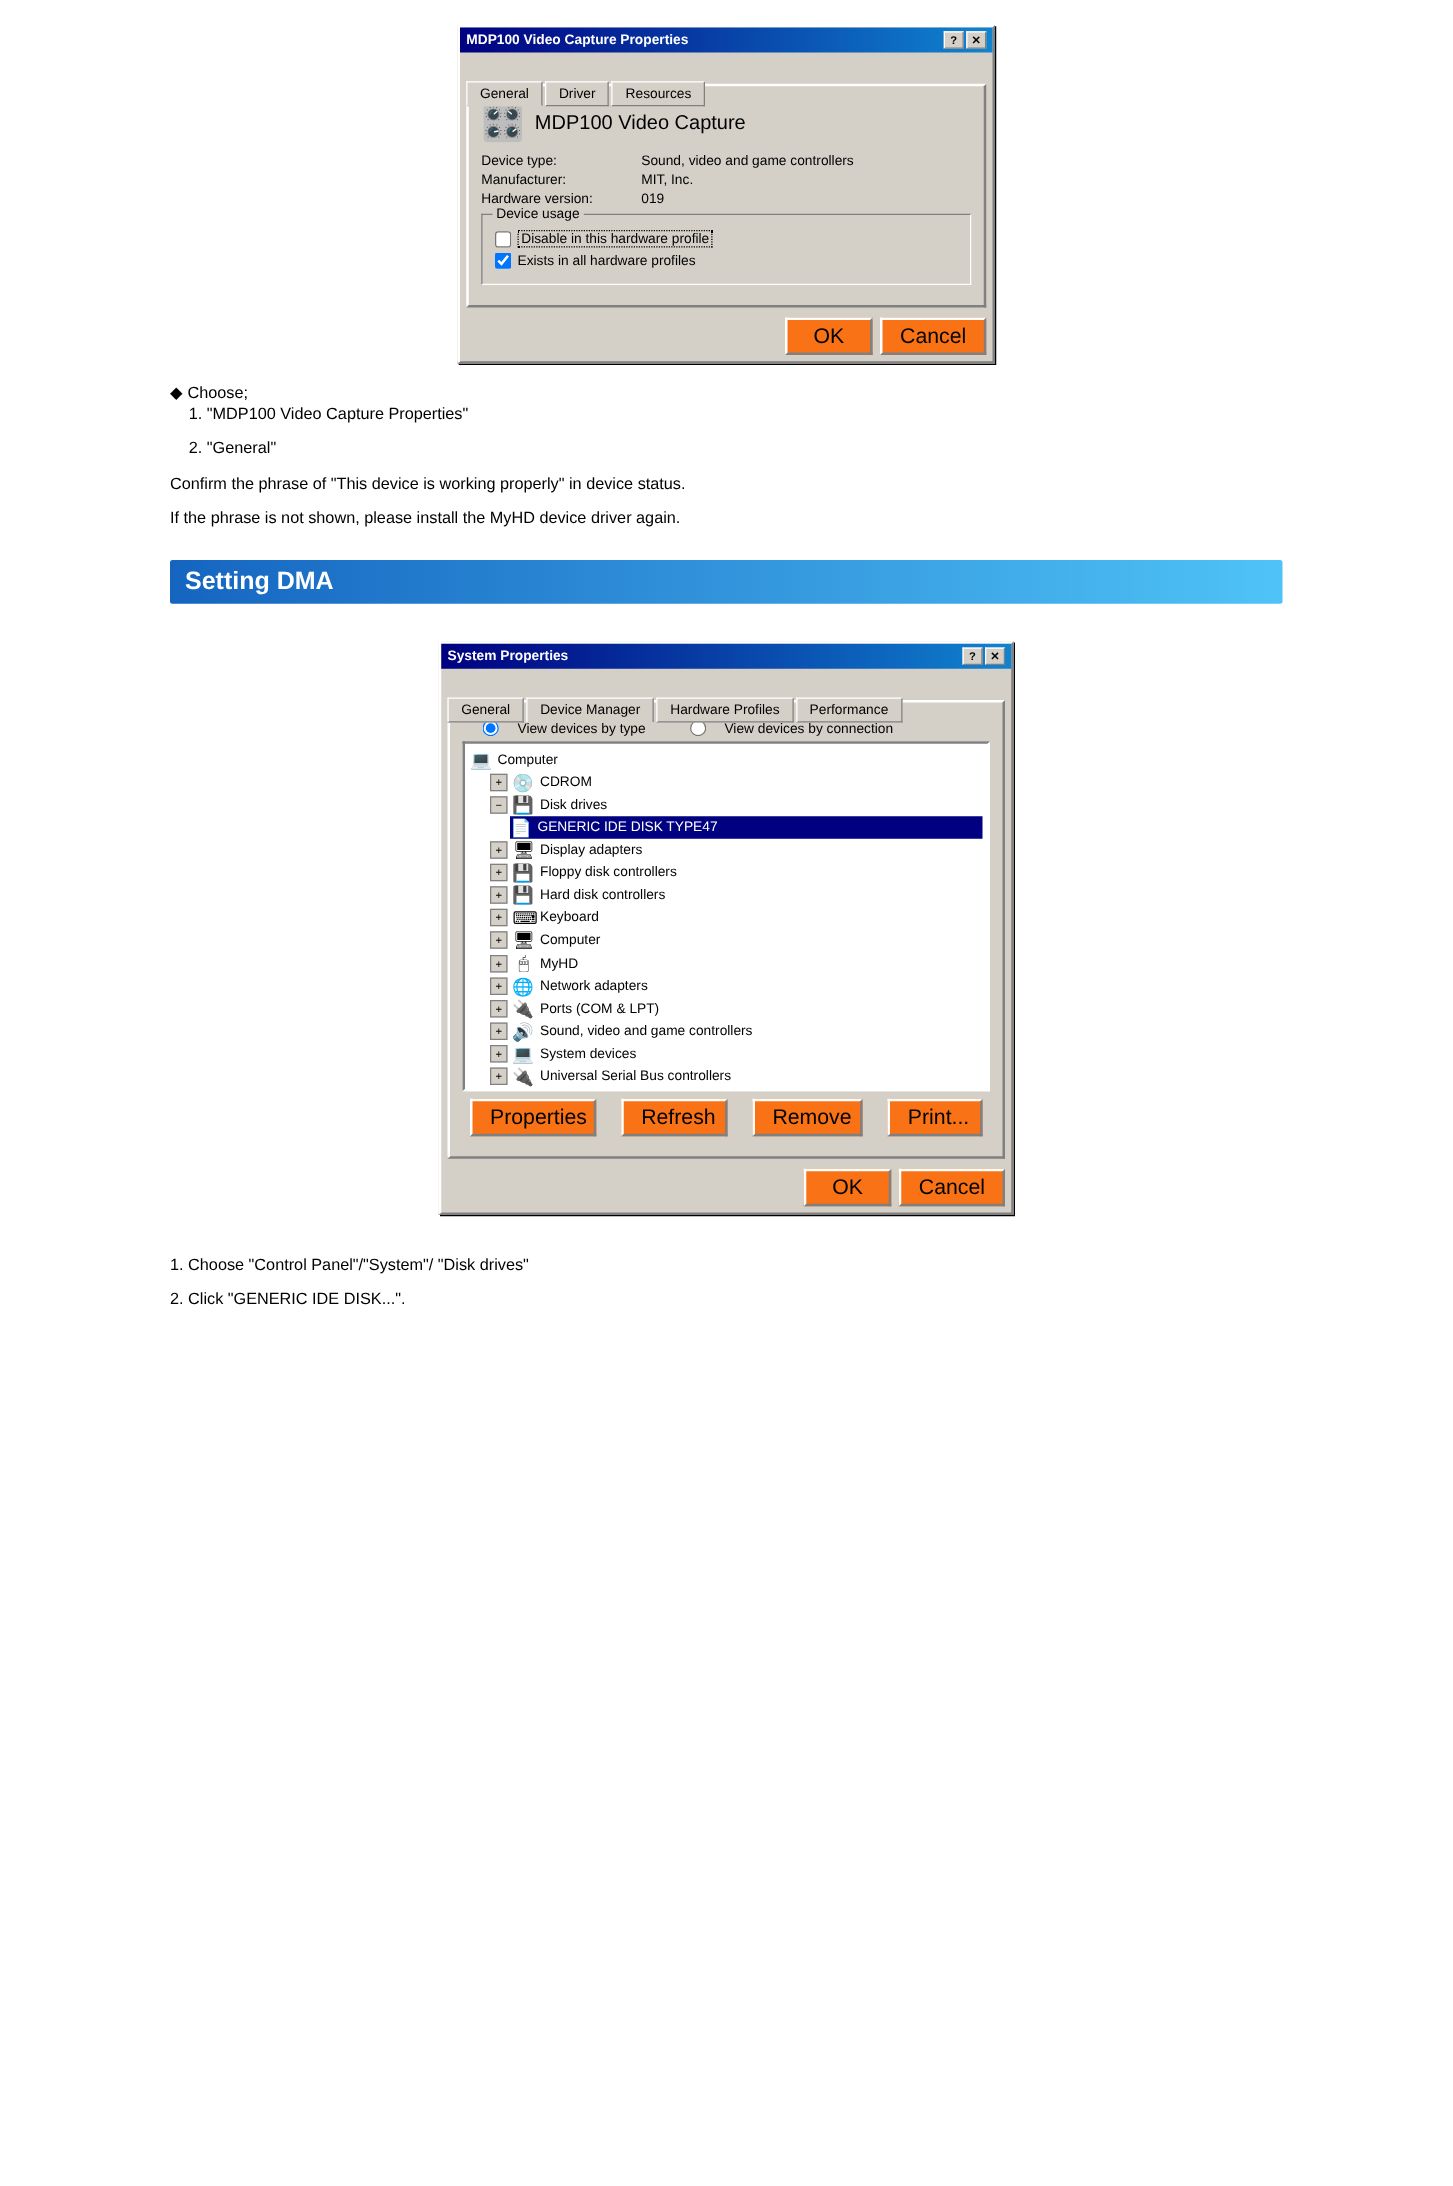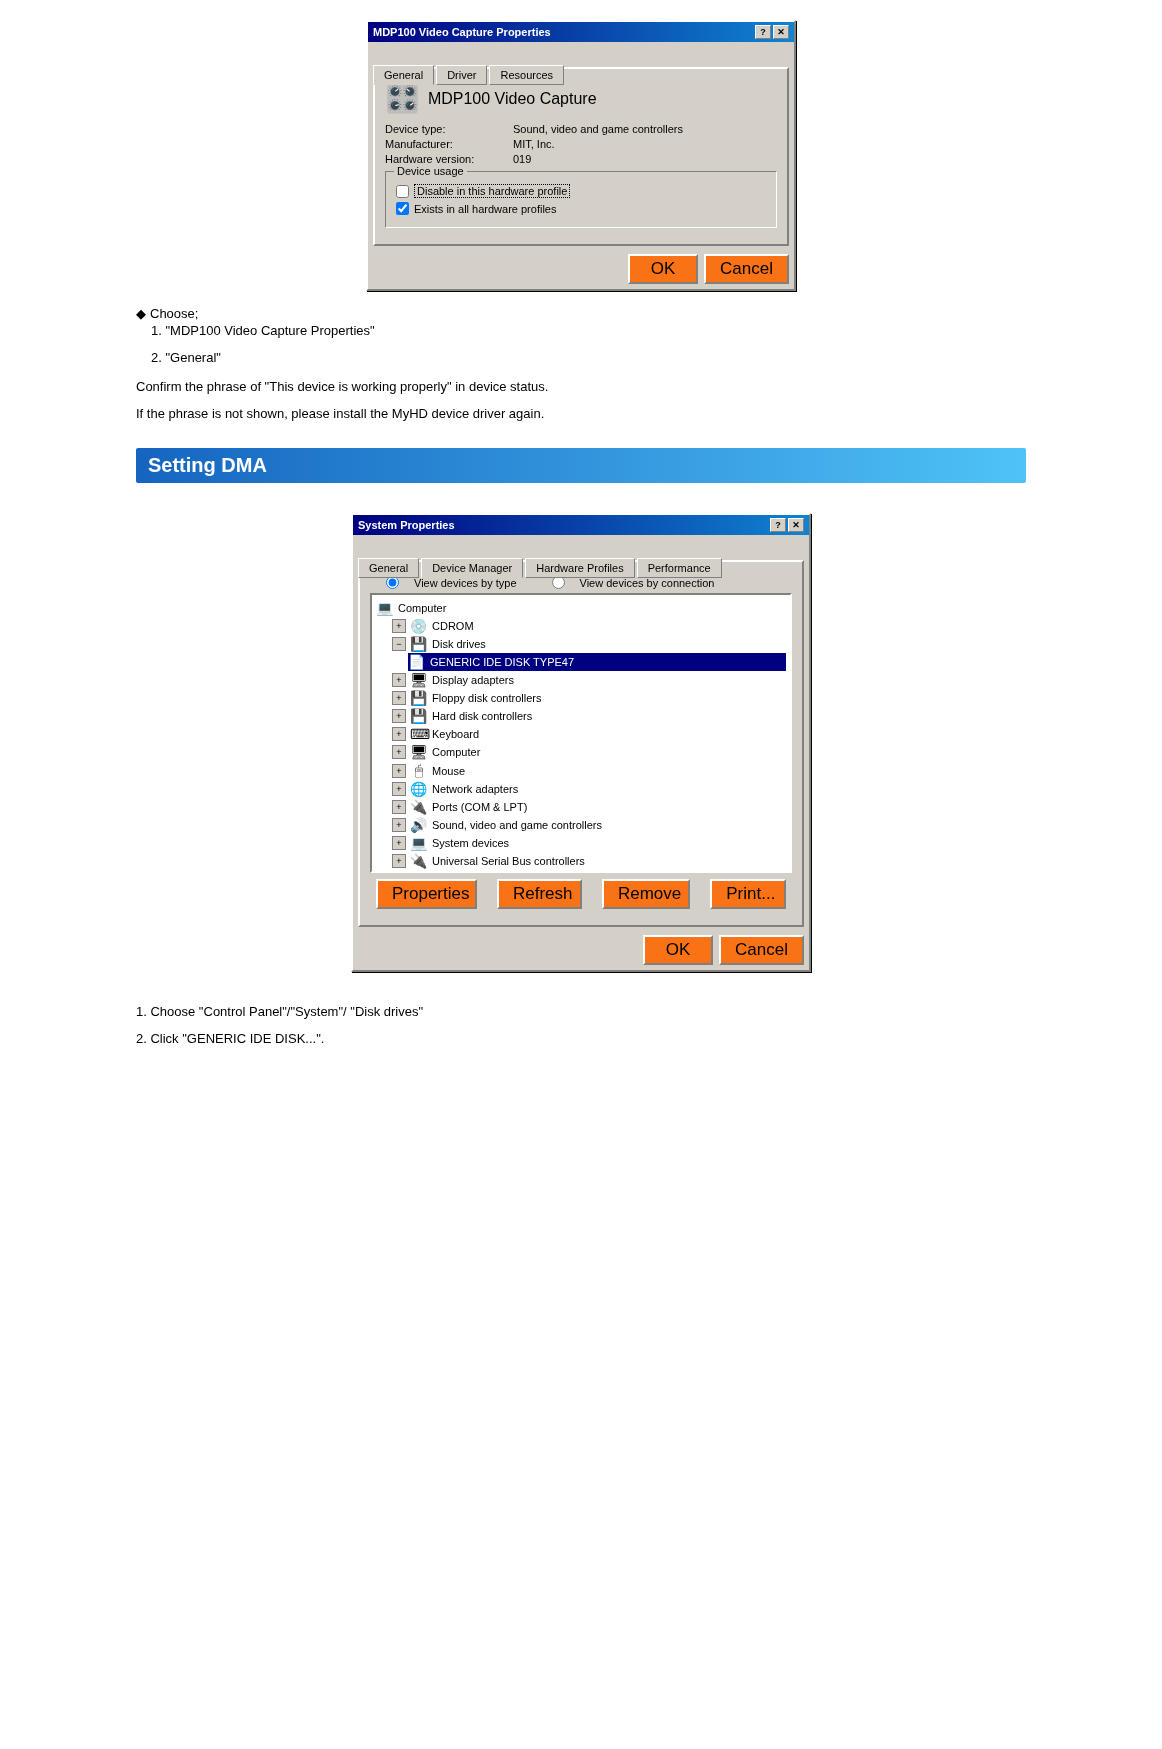--- a/index.html
+++ b/index.html
@@ -427,21 +427,21 @@
 
         <div class="tree-item tree-indent1">
           <span class="tree-expand">+</span>
           <span class="icon-small">🖥</span>
           <span>Computer</span>
         </div>
 
         <div class="tree-item tree-indent1">
           <span class="tree-expand">+</span>
           <span class="icon-small">🖱</span>
-          <span>Mouse</span>
+          <span>MyHD</span>
         </div>
 
         <div class="tree-item tree-indent1">
           <span class="tree-expand">+</span>
           <span class="icon-small">🌐</span>
           <span>Network adapters</span>
         </div>
 
         <div class="tree-item tree-indent1">
           <span class="tree-expand">+</span>

